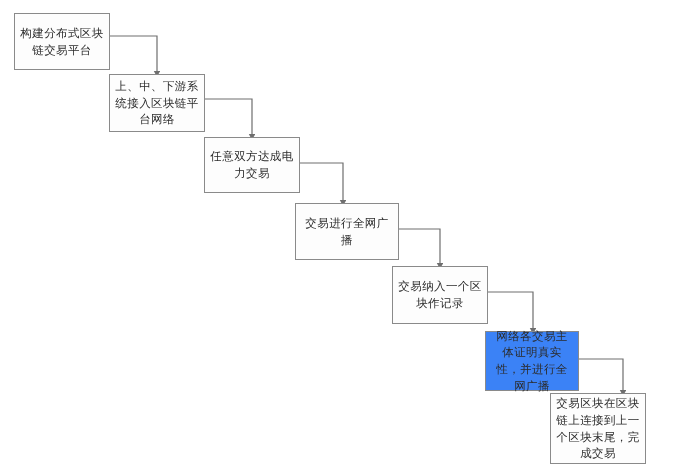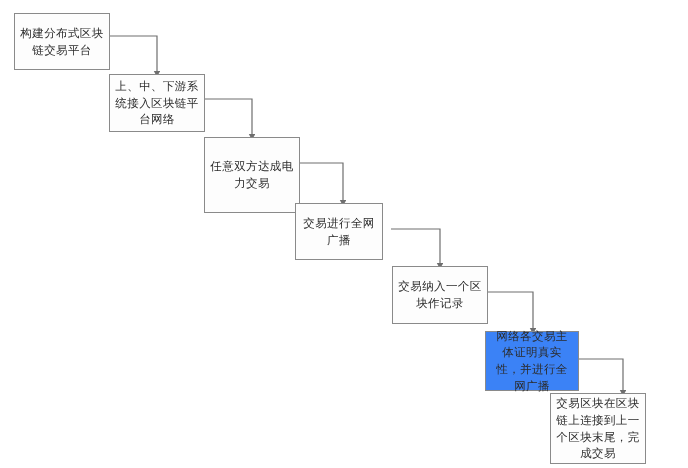--- a/index.html
+++ b/index.html
@@ -64,24 +64,24 @@
       </g>
   </svg>
 
   <div id="node-layer">
       <div class="node" style="left: 14px; top: 13px; width: 96px; height: 57px; background: rgb(253, 253, 253); border-color: rgb(138, 138, 138); color: rgb(43, 43, 43);">
         <span class="node-label">构建分布式区块链交易平台</span>
       </div>
       <div class="node" style="left: 109px; top: 74px; width: 96px; height: 58px; background: rgb(253, 253, 253); border-color: rgb(138, 138, 138); color: rgb(43, 43, 43);">
         <span class="node-label">上、中、下游系统接入区块链平台网络</span>
       </div>
-      <div class="node" style="left: 204px; top: 137px; width: 96px; height: 76px; background: rgb(253, 253, 253); border-color: rgb(138, 138, 138); color: rgb(43, 43, 43);">
+      <div class="node" style="left: 204px; top: 137px; width: 96px; height: 56px; background: rgb(253, 253, 253); border-color: rgb(138, 138, 138); color: rgb(43, 43, 43);">
         <span class="node-label">任意双方达成电力交易</span>
       </div>
-      <div class="node" style="left: 295px; top: 203px; width: 88px; height: 57px; background: rgb(253, 253, 253); border-color: rgb(138, 138, 138); color: rgb(43, 43, 43);">
+      <div class="node" style="left: 295px; top: 203px; width: 104px; height: 57px; background: rgb(253, 253, 253); border-color: rgb(138, 138, 138); color: rgb(43, 43, 43);">
         <span class="node-label">交易进行全网广播</span>
       </div>
       <div class="node" style="left: 392px; top: 266px; width: 96px; height: 58px; background: rgb(253, 253, 253); border-color: rgb(138, 138, 138); color: rgb(43, 43, 43); justify-content: flex-end;">
         <span class="node-label">交易纳入一个区块作记录</span>
       </div>
       <div class="node" style="left: 485px; top: 331px; width: 94px; height: 60px; background: #3b82f6; border-color: rgb(138, 138, 138); color: rgb(43, 43, 43);">
         <span class="node-label">网络各交易主体证明真实性，并进行全网广播</span>
       </div>
       <div class="node" style="left: 550px; top: 393px; width: 96px; height: 71px; background: rgb(253, 253, 253); border-color: rgb(138, 138, 138); color: rgb(43, 43, 43);">
         <span class="node-label">交易区块在区块链上连接到上一个区块末尾，完成交易</span>

